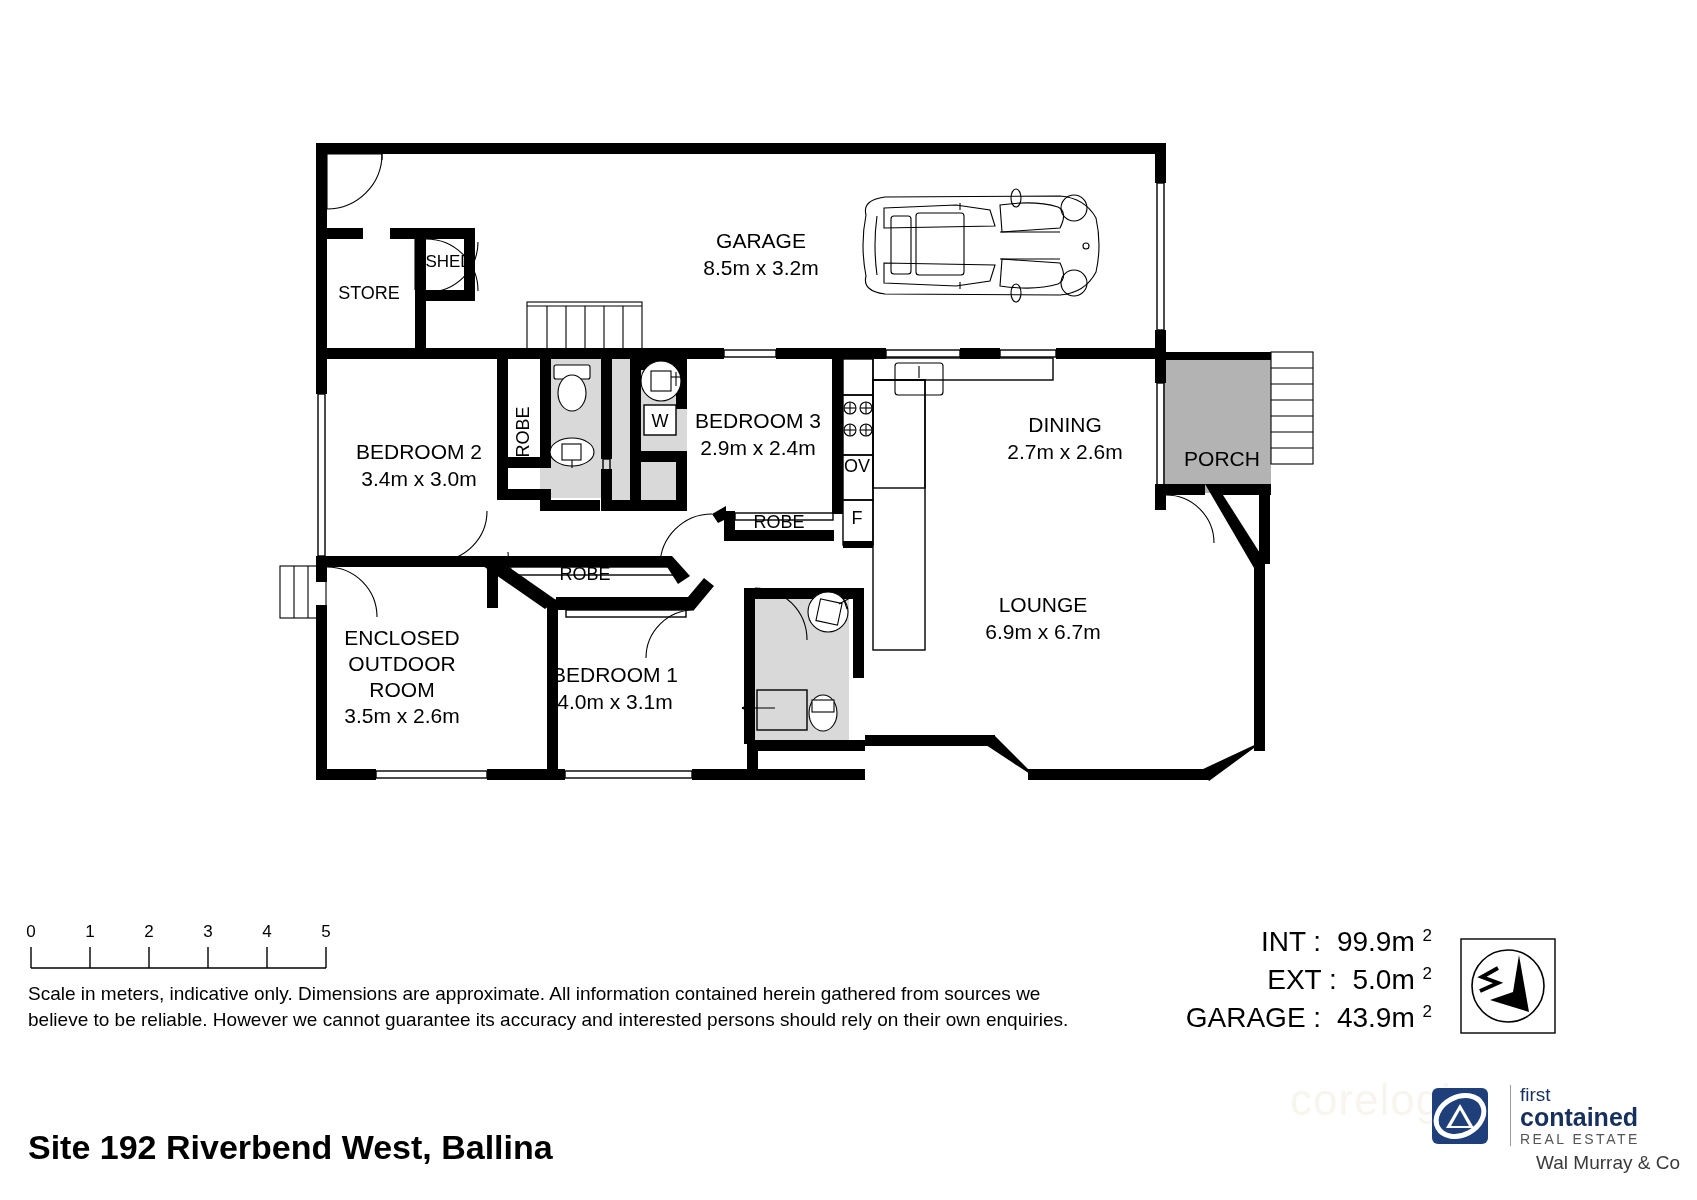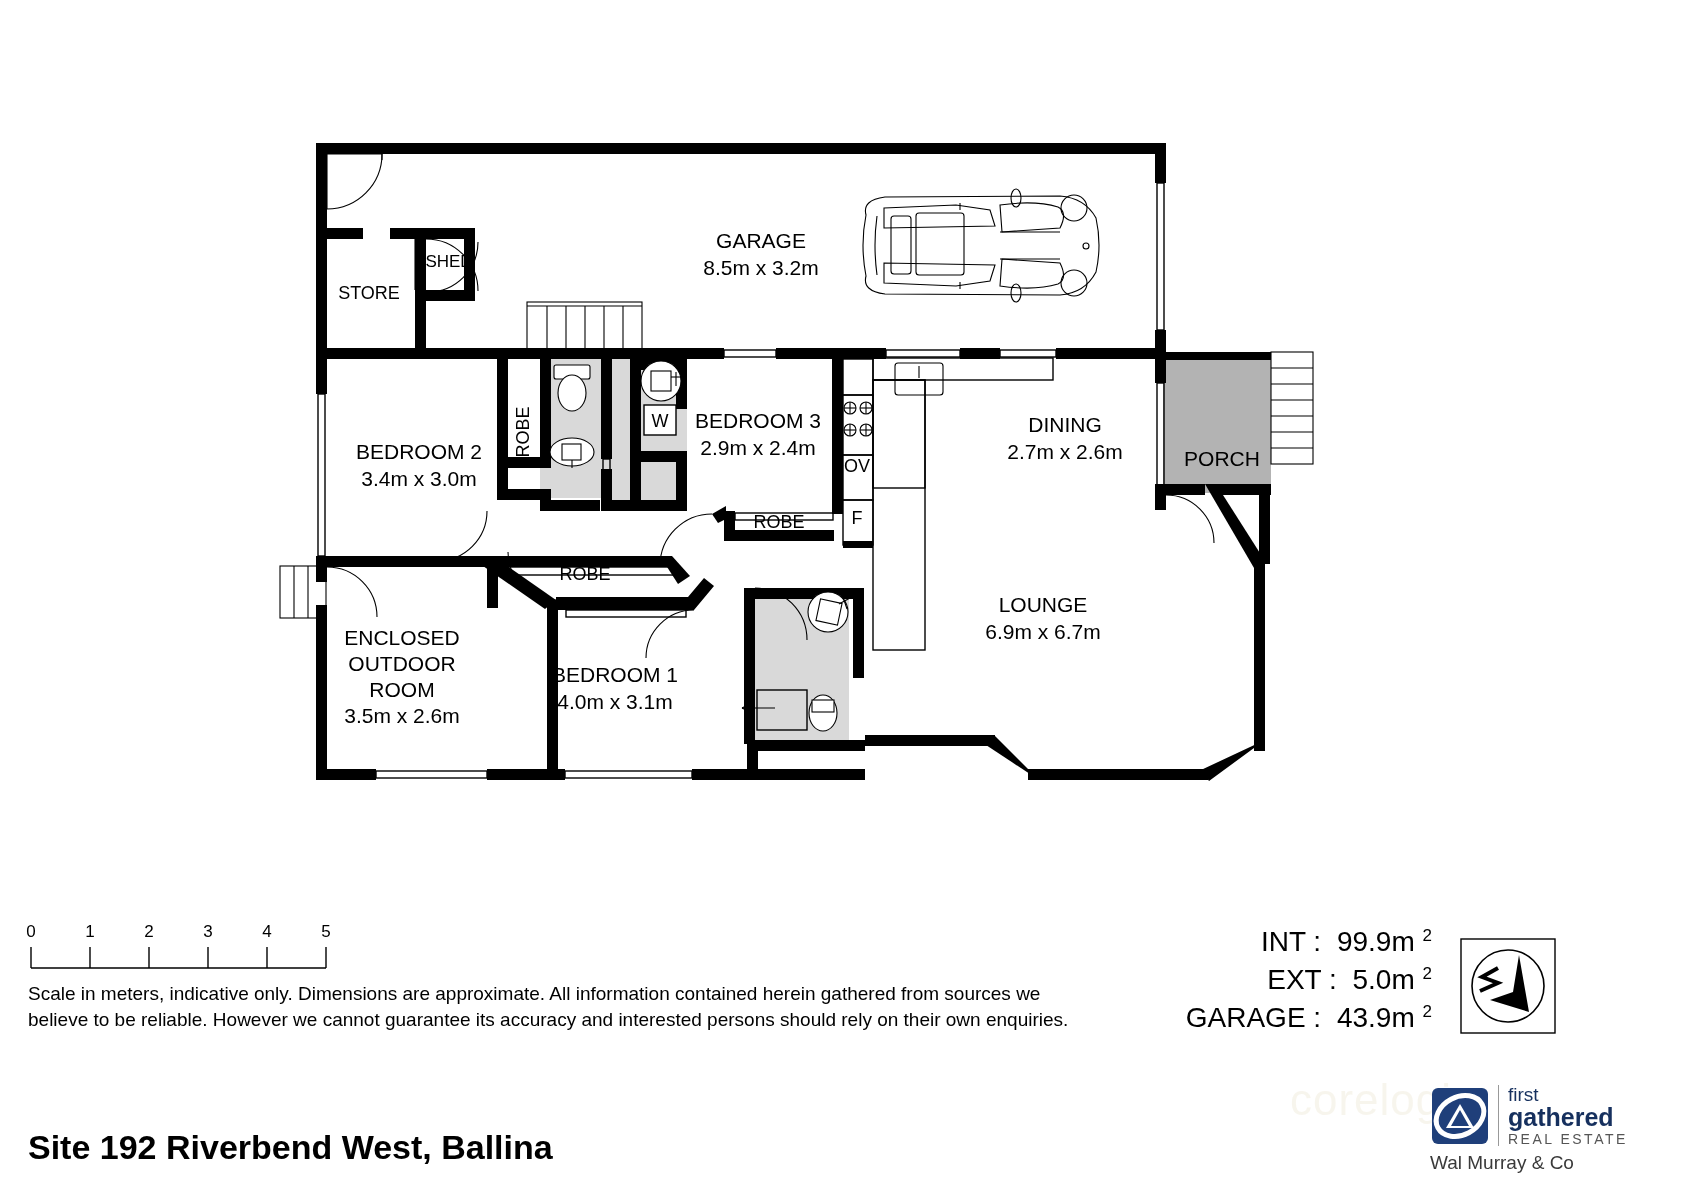--- a/index.html
+++ b/index.html
@@ -370,27 +370,27 @@
   </g>
 
   <text class="txt title-txt" x="28" y="1159">Site 192 Riverbend West, Ballina</text>
 </svg>
 
 <div class="wm" style="left:1290px;top:1075px;width:330px;height:70px;">
   <div style="font-family:'Liberation Sans',sans-serif;font-size:44px;color:#d8c9a0;letter-spacing:1px;">corelogic</div>
 </div>
 
 <div class="logo-wrap" style="left:1430px;top:1085px;width:250px;height:95px;">
-  <div style="display:flex;align-items:center;gap:8px;">
+  <div style="display:flex;align-items:center;gap:20px;">
     <svg width="60" height="60" viewBox="0 0 60 60">
       <rect x="2" y="2" width="56" height="56" rx="6" fill="#1f3f7a"></rect>
       <ellipse cx="30" cy="30" rx="25" ry="19" fill="none" stroke="#ffffff" stroke-width="5" transform="rotate(-28 30 30)"></ellipse>
       <polygon points="30,18 44,42 16,42" fill="#ffffff"></polygon>
       <polygon points="30,24 39,40 21,40" fill="#1f3f7a"></polygon>
     </svg>
     <div style="border-left:1px solid #999;padding-left:9px;line-height:1;">
       <div style="font-family:'Liberation Sans',sans-serif;font-size:19px;color:#16305e;">first</div>
-      <div style="font-family:'Liberation Sans',sans-serif;font-size:25px;font-weight:bold;color:#16305e;margin-top:1px;">gathered</div>
+      <div style="font-family:'Liberation Sans',sans-serif;font-size:25px;font-weight:bold;color:#16305e;margin-top:1px;">contained</div>
       <div style="font-family:'Liberation Sans',sans-serif;font-size:14px;letter-spacing:2.5px;color:#555;margin-top:2px;">REAL ESTATE</div>
     </div>
   </div>
-  <div style="font-family:'Liberation Sans',sans-serif;font-size:19px;color:#3a3a3a;text-align:left;margin-top:6px;">Wal Murray &amp; Co</div>
+  <div style="font-family:'Liberation Sans',sans-serif;font-size:19px;color:#3a3a3a;text-align:right;margin-top:6px;">Wal Murray &amp; Co</div>
 </div>
 
 </body></html>

